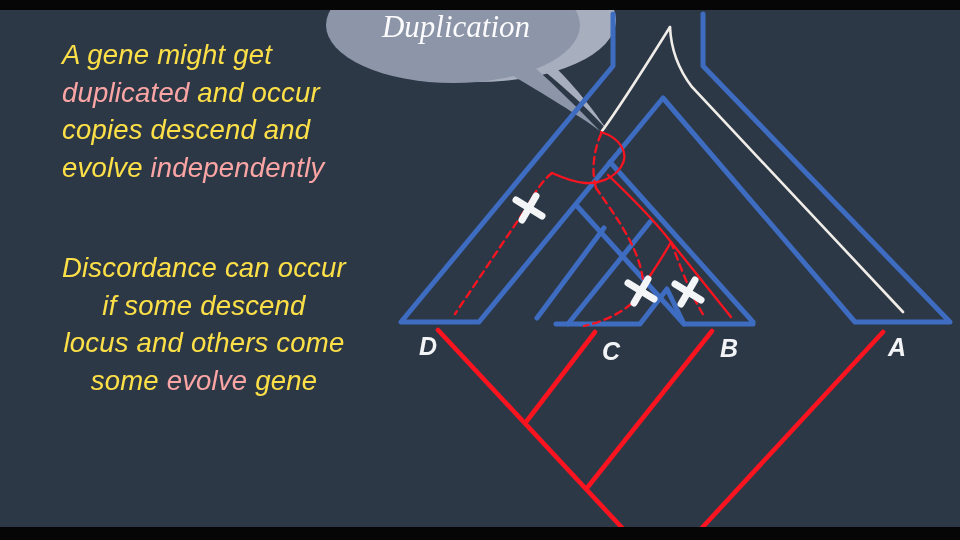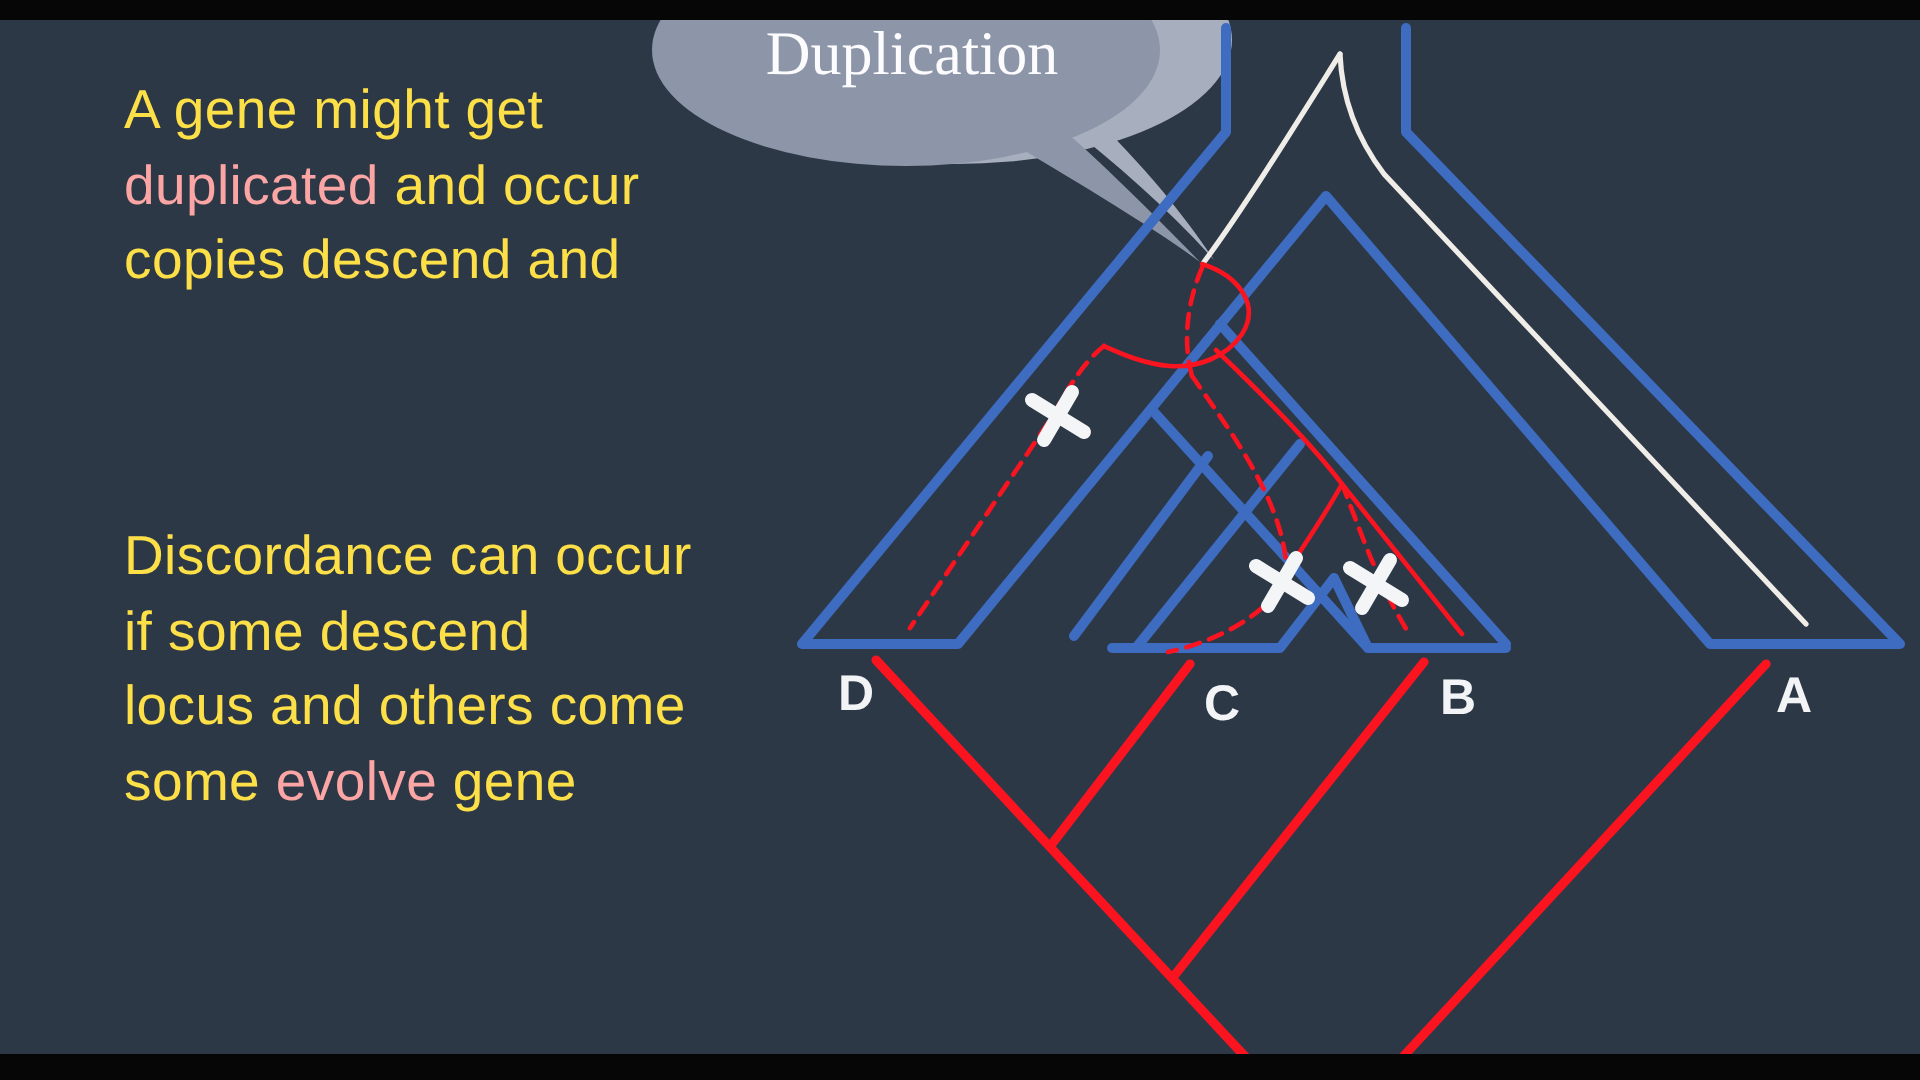--- a/index.html
+++ b/index.html
@@ -1,18 +1,18 @@
 <!DOCTYPE html>
 <html><head>
 <meta charset="utf-8">
 <style>
   html,body{margin:0;padding:0;background:#000;}
   #slide{
     position:relative;width:960px;height:540px;overflow:hidden;
-    background:#2d3847;font-family:"Liberation Sans",sans-serif;
+    background:#2d3847;font-family:"Liberation Sans",sans-serif;font-style:italic;
   }
   #tree-svg{position:absolute;left:0;top:0;}
   .para{position:absolute;font-size:27.5px;line-height:37.5px;letter-spacing:0.2px;}
   .c-w{color:#fde047;}
   .c-r{color:#fca5a5;}
   .c-b{color:#fde047;}
   .bar{position:absolute;left:0;width:960px;background:#060606;}
   #bar-top{top:0;height:10px;}
   #bar-bottom{top:527px;height:13px;}
   .tip-label{font-family:"Liberation Sans",sans-serif;font-weight:bold;font-size:25px;fill:#f2f4f6;}
@@ -85,23 +85,24 @@
     <text class="tip-label" x="428" y="355" text-anchor="middle">D</text>
     <text class="tip-label" x="611" y="360" text-anchor="middle">C</text>
     <text class="tip-label" x="729" y="357" text-anchor="middle">B</text>
     <text class="tip-label" x="897" y="356" text-anchor="middle">A</text>
   </svg>
 
   <div class="para" style="left:62px;top:36px;">
     <div><span class="c-w">A gene might get</span></div>
     <div><span class="c-r">duplicated</span><span class="c-w"> and occur</span></div>
     <div><span class="c-w">copies </span><span class="c-b">descend and</span></div>
+    <div><span class="c-b">evolve </span><span class="c-r">independently</span></div>
   </div>
 
-  <div class="para" style="left:62px;top:259px;">
+  <div class="para" style="left:62px;top:249px;text-align:center;">
     <div><span class="c-b">Discordance can occur</span></div>
     <div><span class="c-w">if some descend</span></div>
     <div><span class="c-w">locus and others come</span></div>
     <div><span class="c-w">some </span><span class="c-r">evolve</span><span class="c-w"> gene</span></div>
   </div>
 
   <div class="bar" id="bar-top"></div>
   <div class="bar" id="bar-bottom"></div>
 </div>
 

